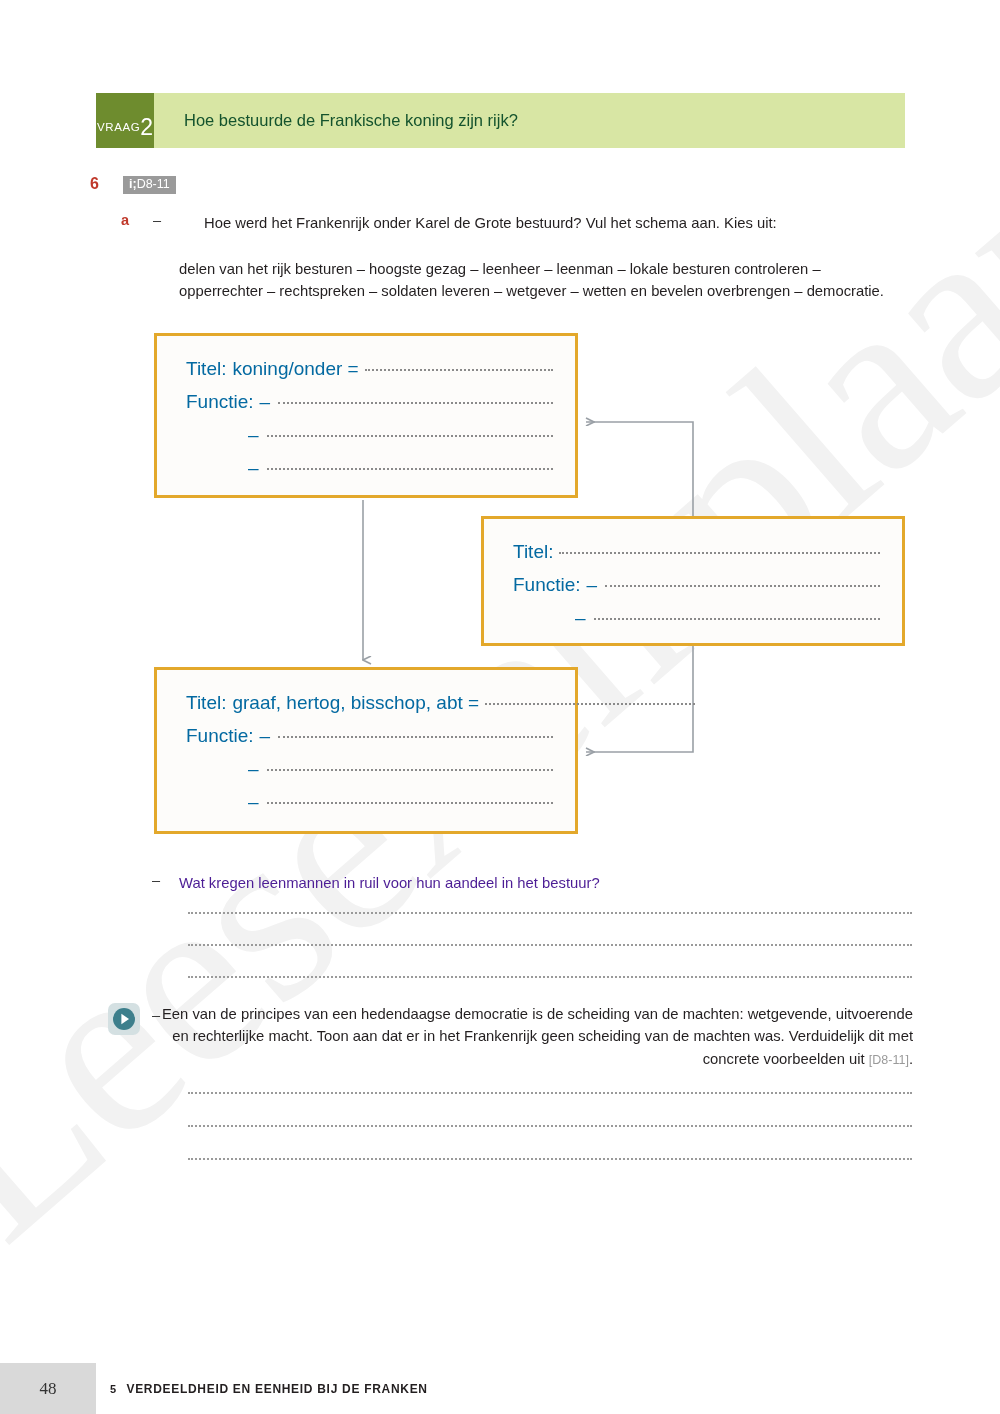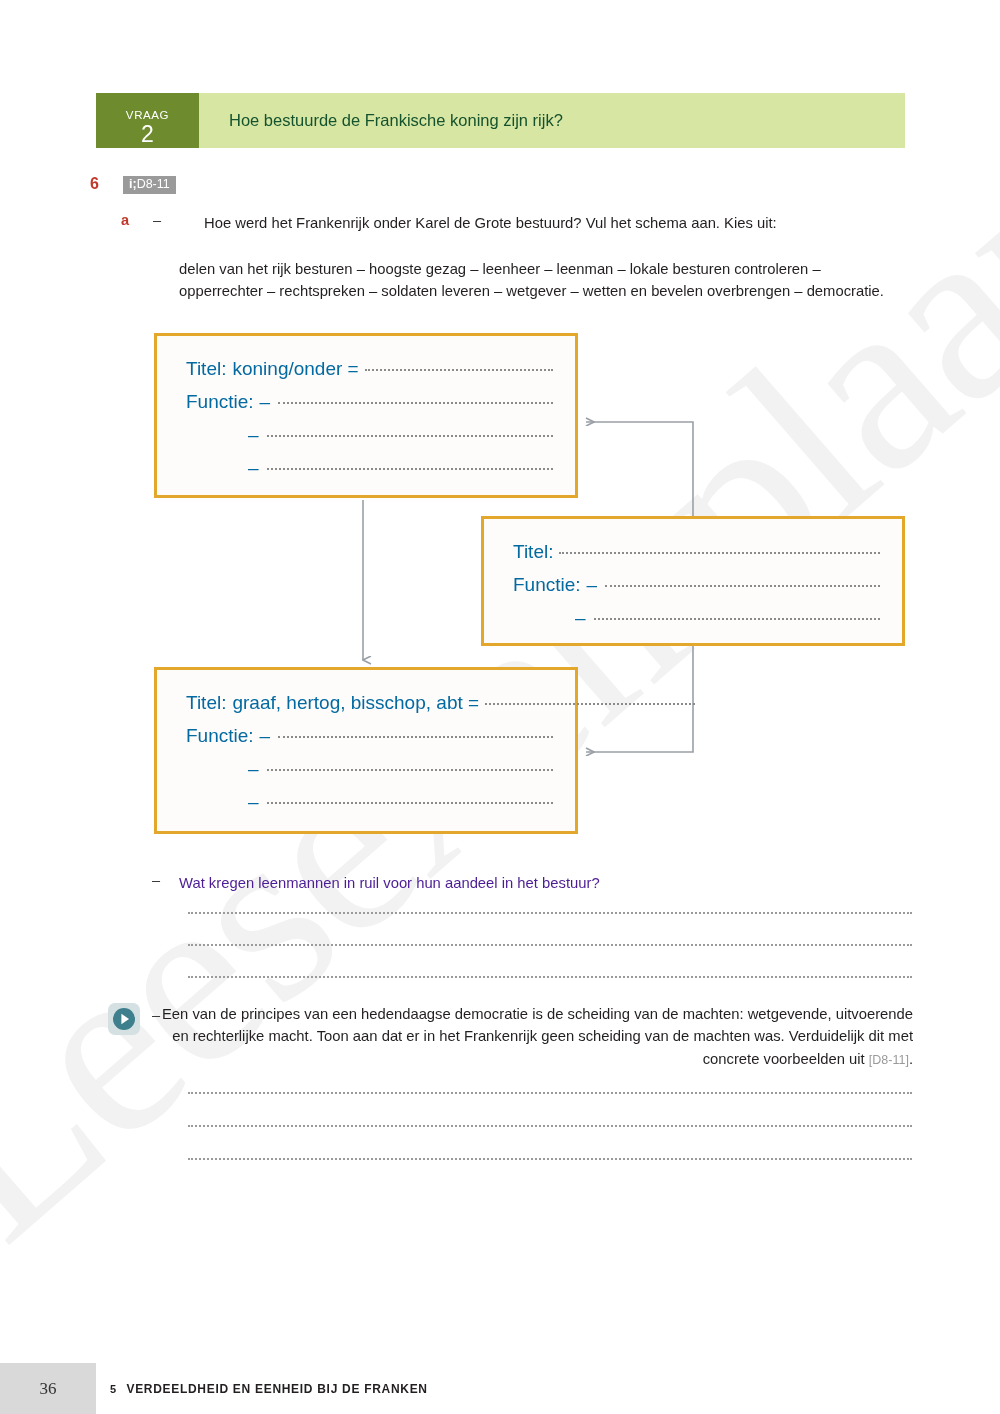--- a/index.html
+++ b/index.html
@@ -51,25 +51,25 @@
   #section-header {
     position: absolute;
     left: 96px;
     top: 93px;
     width: 809px;
     height: 55px;
     display: flex;
     align-items: stretch;
   }
   #vraag-badge {
-    width: 103px;
+    width: 58px;
     background: #6e8c2e;
     color: #ffffff;
     display: flex;
-    flex-direction: column;
+    flex-direction: row;
     align-items: center;
     justify-content: center;
     padding-top: 14px;
   }
   #vraag-badge .vraag-word {
     font-size: 11.5px;
     letter-spacing: 0.6px;
     line-height: 1.1;
   }
   #vraag-badge .vraag-num {
@@ -459,20 +459,20 @@
     <span class="qdash">–</span>
     <div class="qtext"><span>Een van de principes van een hedendaagse democratie is de scheiding van de machten: wetgevende, uitvoerende en rechterlijke macht. Toon aan dat er in het Frankenrijk geen scheiding van de machten was. Verduidelijk dit met concrete voorbeelden uit </span><span class="inline-ref">[D8-11]</span><span>.</span></div>
   </div>
   <div class="answer-lines" style="left:188px; top:1092px; width:724px;">
     <div class="answer-line" style="margin-top:0px;"></div>
     <div class="answer-line" style="margin-top:31px;"></div>
     <div class="answer-line" style="margin-top:31px;"></div>
   </div>
 
   <div id="footer">
-    <div id="footer-pagenum">36</div>
+    <div id="footer-pagenum">48</div>
     <div id="footer-title-strip">
       <span id="footer-chapter-num">5</span>
       <span id="footer-chapter-title">VERDEELDHEID EN EENHEID BIJ DE FRANKEN</span>
     </div>
   </div>
 
 </div>
 
 </body></html>

